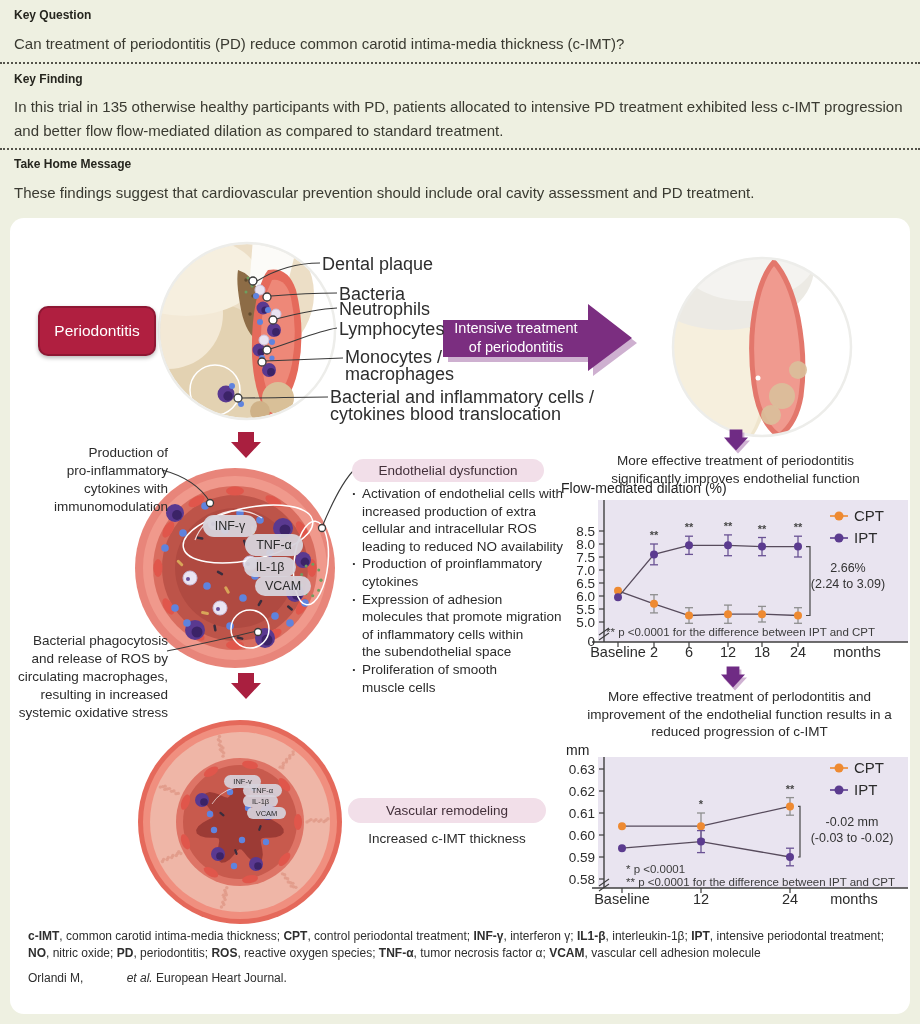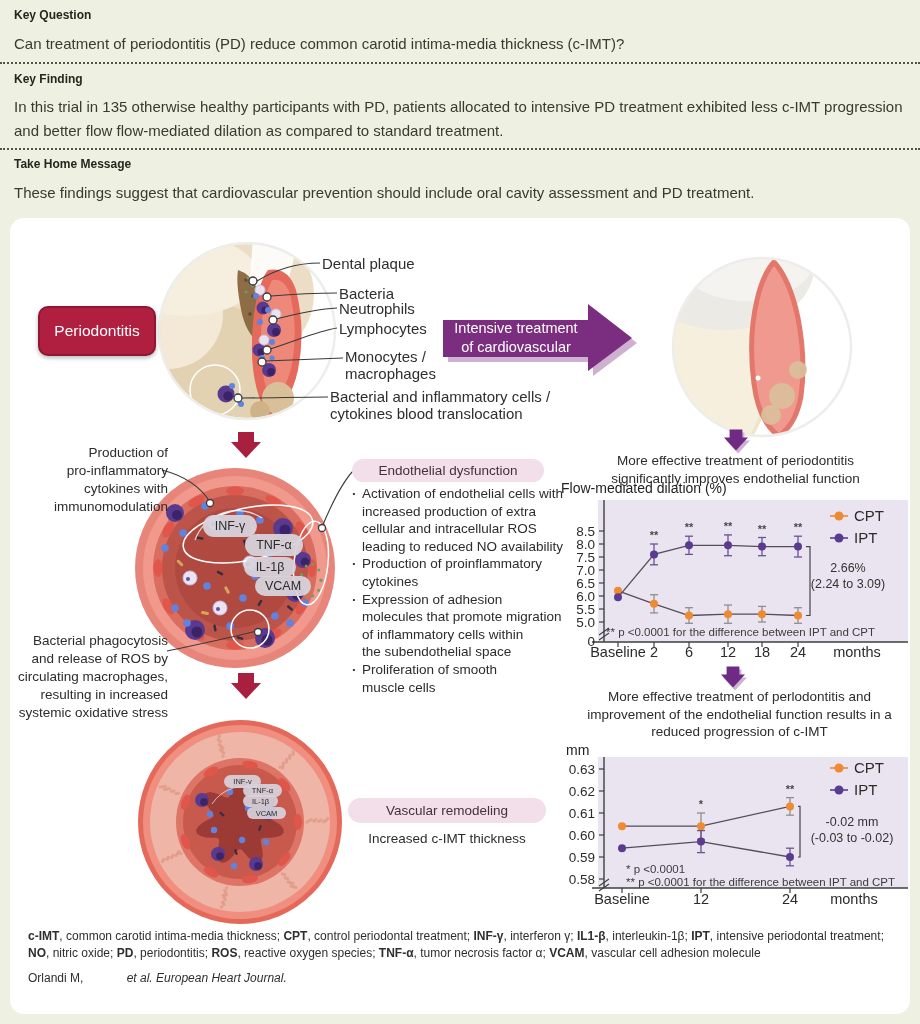--- a/index.html
+++ b/index.html
@@ -3,21 +3,21 @@
 <meta charset="utf-8">
 <style>
   html,body{margin:0;padding:0}
   body{width:920px;height:1024px;background:#eef0e1;font-family:"Liberation Sans",sans-serif;color:#2e2e2e;position:relative;overflow:hidden}
   .hdr-title{position:absolute;left:14px;font-size:12px;font-weight:bold;color:#26261f}
   .hdr-body{position:absolute;left:14px;font-size:15px;color:#3a3a31;width:893px;line-height:24px}
   .dotline{position:absolute;left:0;width:920px;height:0;border-top:2px dotted #53534a}
   #panel{position:absolute;left:10px;top:218px;width:900px;height:796px;background:#fff;border-radius:14px}
   #art{position:absolute;left:0;top:0;z-index:1}
   .layer{position:absolute;z-index:2}
-  .lbl{font-size:15px;line-height:16.5px;white-space:pre-line;color:#2e2e2e}
+  .lbl{font-size:18px;line-height:16.5px;white-space:pre-line;color:#2e2e2e}
   .badge{background:#b01f40;border:2.5px solid #8e1733;color:#fff;border-radius:10px;
          display:flex;align-items:center;justify-content:center;font-size:15.5px;
          box-shadow:0 2px 4px rgba(0,0,0,.28)}
   .arrow-text{color:#fff;font-size:14.5px;line-height:19px;text-align:center;white-space:pre-line;
          display:flex;align-items:center;justify-content:center}
   .cap{text-align:center;white-space:pre-line;font-size:13.5px;line-height:17.5px;color:#2c2c2c}
   .rnote{text-align:right;white-space:pre-line;font-size:13.5px;line-height:18px;color:#2c2c2c}
   .pill{background:#f2dfe9;border-radius:13px;text-align:right;color:#43303a;font-size:13.5px;
         display:flex;align-items:center;justify-content:center}
   .bullets{margin:0;padding:0;font-size:13.5px;line-height:17.6px;color:#2c2c2c}
@@ -359,21 +359,21 @@
   <div class="layer lbl" style="left:312px;top:38px">Dental plaque</div>
   <div class="layer lbl" style="left:329px;top:68px">Bacteria</div>
   <div class="layer lbl" style="left:329px;top:83px">Neutrophils</div>
   <div class="layer lbl" style="left:329px;top:103px">Lymphocytes</div>
   <div class="layer lbl" style="left:335px;top:131px">Monocytes /
 macrophages</div>
   <div class="layer lbl" style="left:320px;top:171px">Bacterial and inflammatory cells /
 cytokines blood translocation</div>
 
   <div class="layer arrow-text" style="left:433px;top:101px;width:146px;height:38px">Intensive treatment
-of cardiovascular</div>
+of periodontitis</div>
 
   <div class="layer rnote" style="left:0;top:226px;width:158px">Production of
 pro-inflammatory
 cytokines with
 immunomodulation</div>
   <div class="layer rnote" style="left:0;top:414px;width:158px">Bacterial phagocytosis
 and release of ROS by
 circulating macrophages,
 resulting in increased
 systemic oxidative stress</div>
@@ -566,14 +566,14 @@
       <circle cx="281" cy="35" r="4.5" fill="#5B3B8F"></circle>
       <text x="296" y="40" font-size="15" fill="#2b2b2b">IPT</text>
       <path d="M 240,51.400000000000034 L 242,51.400000000000034 L 242,102.00000000000009 L 240,102.00000000000009" fill="none" stroke="#474747" stroke-width="1.2"></path>
       <text x="294" y="71" text-anchor="middle" font-size="12.5" fill="#333">-0.02 mm</text>
       <text x="294" y="87" text-anchor="middle" font-size="12.5" fill="#333">(-0.03 to -0.02)</text>
       <text x="68" y="118" font-size="11.5" fill="#3c3c3c">* p &lt;0.0001</text>
       <text x="68" y="131" font-size="11.5" fill="#3c3c3c">** p &lt;0.0001 for the difference between IPT and CPT</text>
     </svg>
 
   <div class="layer foot" style="left:18px;top:710px;width:864px"><span style="font-weight: bold;">c-IMT</span><span>, common carotid intima-media thickness; </span><span style="font-weight: bold;">CPT</span><span>, control periodontal treatment; </span><span style="font-weight: bold;">INF-γ</span><span>, interferon γ; </span><span style="font-weight: bold;">IL1-β</span><span>, interleukin-1β; </span><span style="font-weight: bold;">IPT</span><span>, intensive periodontal treatment; </span><span style="font-weight: bold;">NO</span><span>, nitric oxide; </span><span style="font-weight: bold;">PD</span><span>, periodontitis; </span><span style="font-weight: bold;">ROS</span><span>, reactive oxygen species; </span><span style="font-weight: bold;">TNF-α</span><span>, tumor necrosis factor α; </span><span style="font-weight: bold;">VCAM</span><span>, vascular cell adhesion molecule</span></div>
-  <div class="layer foot" style="left:18px;top:752px;width:600px"><span>Orlandi M, </span><span style="font-style: italic; margin-left: 40px;">et al. </span><span style="font-style: italic;">European Heart Journal.</span></div>
+  <div class="layer foot" style="left:18px;top:752px;width:600px"><span>Orlandi M, </span><span style="font-style: italic; margin-left: 40px;">et al. </span><span style="">European Heart Journal.</span></div>
 </div>
 
 </body></html>

